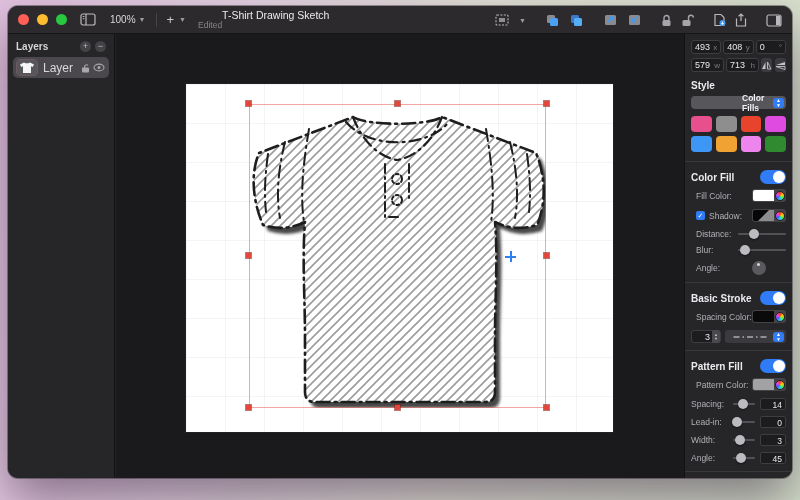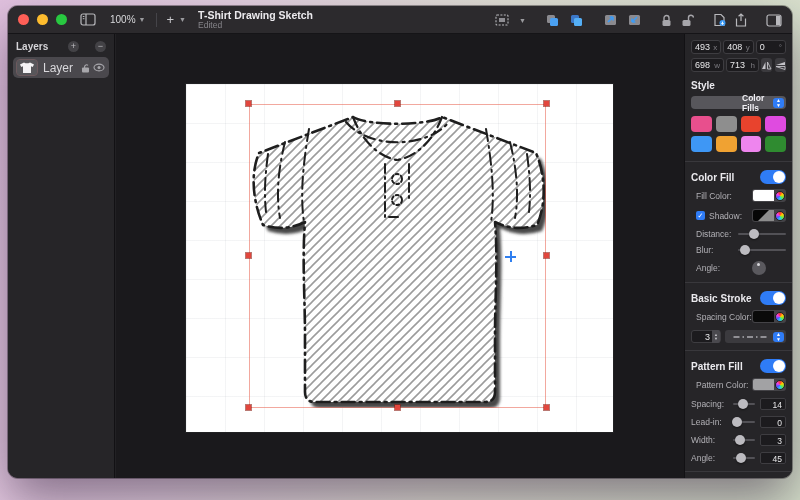--- a/index.html
+++ b/index.html
@@ -18,28 +18,28 @@
     background:#2c2a2d; border-bottom:1px solid #151417; display:flex; align-items:center; }
   .traffic{ display:flex; gap:8px; margin-left:10px; }
   .dot{ width:11px; height:11px; border-radius:50%; }
   .dot.r{ background:#ff5f57; } .dot.y{ background:#febc2e; } .dot.g{ background:#28c840; }
   .tb-icon{ display:flex; align-items:center; justify-content:center; color:#b9b9bd; }
   .zoom-ctl{ margin-left:14px; font-size:10px; color:#d8d8db; display:flex; align-items:center; gap:3px; }
   .chev{ font-size:7px; color:#9a9a9e; }
   .tb-sep{ width:1px; height:14px; background:#454449; margin:0 10px; }
   .plus-btn{ font-size:13px; color:#c9c9cd; }
   .title-block{ margin-left:12px; line-height:1.15; }
-  .title-block .t{ font-size:10.5px; font-weight:700; color:#eceaee; }
+  .title-block .t{ font-size:10.5px; font-weight:400; color:#eceaee;margin-left:24px; }
   .title-block .s{ font-size:8.5px; color:#86858a; }
   .tb-right{ position:absolute; right:10px; top:0; height:28px; display:flex; align-items:center; gap:9px; }
   .gap-l{ margin-left:10px; }
   
   .sidebar{ position:absolute; left:0; top:28px; bottom:0; width:107px;
     background:#262528; border-right:1px solid #121114; padding:7px 5px; }
-  .layers-head{ display:flex; align-items:flex-start; padding:0 3px;gap:12px; }
+  .layers-head{ display:flex; align-items:flex-start; padding:0 3px; }
   .layers-head .lbl{ font-size:10px; font-weight:700; color:#d5d4d8; flex:1; }
   .round-btn{ width:11px; height:11px; border-radius:50%; background:#434246; color:#bdbdc1;
     font-size:9px; line-height:10px; text-align:center; margin-left:4px; }
   .layer-row{ display:flex; align-items:center; height:21px; margin-top:5px; border-radius:5px; padding:0 4px; }
   .layer-row.sel{ background:#4a484d; }
   .thumb{ width:20px; height:15px; border-radius:3px; background:#4b4a4e; flex:none; }
   .thumb.sel{ background:#57565a; outline:1px solid #6d5a5e; }
   .layer-row .name{ font-size:12px; color:#d9d8dc; margin-left:6px; flex:1; }
   .mini-ic{ margin-left:3px; flex:none; display:flex; }
   
@@ -301,21 +301,21 @@
         <span class="v">408</span>
         <span class="u">y</span>
       </div>
       <div class="fld">
         <span class="v">0</span>
         <span class="u">°</span>
       </div>
     </div>
     <div class="fld-row">
       <div class="fld">
-        <span class="v">698</span>
+        <span class="v">579</span>
         <span class="u">w</span>
       </div>
       <div class="fld">
         <span class="v">713</span>
         <span class="u">h</span>
       </div>
       <div class="flip-cell">
         <div class="flip-btn">
           <svg width="11" height="9" viewBox="0 0 11 9">
               <path d="M4.5 1 L4.5 8 L1 8 Z" fill="#c3c2c7"></path>

